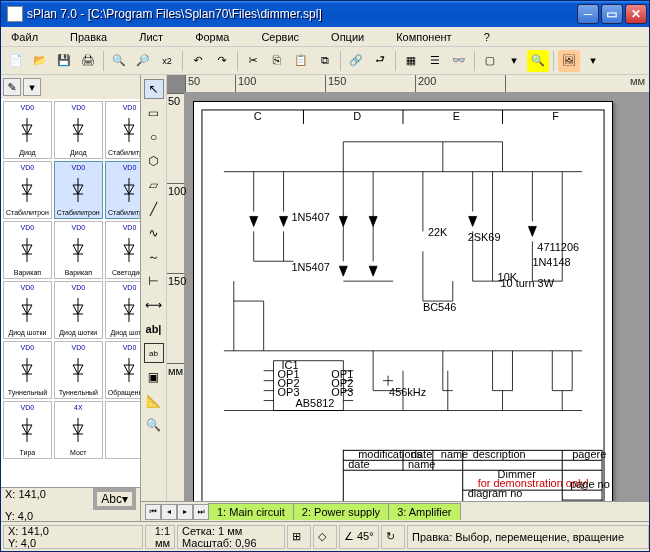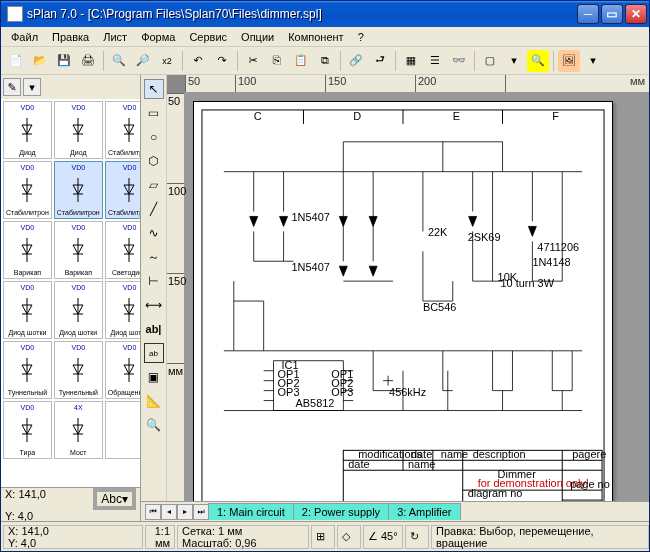--- a/index.html
+++ b/index.html
@@ -4,21 +4,21 @@
 <style>
 *{box-sizing:border-box;margin:0;padding:0;font-family:Tahoma,sans-serif;font-size:11px;user-select:none}
 body{background:#ece9d8;overflow:hidden}
 .window{width:650px;height:552px;display:flex;flex-direction:column;border:1px solid #0a246a;background:#ece9d8}
 .titlebar{height:26px;background:linear-gradient(#3a95ff,#0a59d0 8%,#0453c6 60%,#0a59d0);display:flex;align-items:center;padding:12px 2px;color:#fff}
 .titlebar .ico{width:16px;height:16px;background:#fff;border:1px solid #888;margin:0 4px}
 .titlebar .title{flex:1;font-size:12px;text-shadow:1px 1px #003}
 .winbtns{display:flex;gap:2px}
 .winbtn{width:22px;height:20px;background:linear-gradient(#7aa6e8,#3d77d6);border:1px solid #225;border-radius:3px;display:flex;align-items:center;justify-content:center;color:#fff;font-weight:bold;font-size:12px}
 .winbtn.close{background:linear-gradient(#e88,#c33)}
-.menubar{height:20px;background:#ece9d8;display:flex;align-items:center;padding:0 4px;gap:2px;border-bottom:1px solid #ccc}
+.menubar{height:20px;background:#ece9d8;display:flex;align-items:center;padding:0 4px;gap:20px;border-bottom:1px solid #ccc}
 .menubar span{padding:2px 6px}
 .toolbar{height:28px;background:#ece9d8;display:flex;align-items:center;padding:2px 4px;gap:2px;border-bottom:1px solid #ccc}
 .tbtn{width:22px;height:22px;display:flex;align-items:center;justify-content:center;border:1px solid transparent;border-radius:2px}
 .tsep{width:1px;height:20px;background:#bbb;margin:0 2px}
 .content{flex:1;display:flex;overflow:hidden}
 .sidebar{width:140px;display:flex;flex-direction:column;border-right:1px solid #999;background:#ece9d8}
 .libsel{height:24px;display:flex;align-items:center;padding:2px;gap:2px}
 .libsel .drop{flex:1;height:20px;background:#fff;border:1px solid #7a9;display:flex;align-items:center;padding:0 4px;font-size:10px}
 .libsel .btn{width:18px;height:18px;border:1px solid #999;background:#eee;display:flex;align-items:center;justify-content:center}
 .parts{flex:1;overflow:auto;background:#fff;padding:2px;display:grid;grid-template-columns:repeat(3,1fr);gap:2px;align-content:start}
@@ -35,21 +35,21 @@
 .canvas-wrap{flex:1;background:#888;overflow:auto;position:relative}
 .ruler-h{height:18px;background:#ece9d8;border-bottom:1px solid #999;position:sticky;top:0;display:flex;font-size:9px;color:#333;margin-left:18px}
 .ruler-h span{border-left:1px solid #666;padding-left:2px}
 .ruler-v{width:18px;background:#ece9d8;border-right:1px solid #999;position:absolute;left:0;top:18px;bottom:0;display:flex;flex-direction:column;font-size:9px}
 .ruler-v span{border-top:1px solid #666;padding:1px}
 .canvas{margin-left:18px;background:#999;padding:8px 30px 8px 8px}
 .page{width:420px;height:420px;background:#fff;border:1px solid #000;position:relative;box-shadow:2px 2px 4px rgba(0,0,0,.3)}
 .page svg{position:absolute;inset:0}
 .sheets{height:20px;background:#ece9d8;border-top:1px solid #999;display:flex;align-items:center;padding:0 4px;gap:0;font-size:10px}
 .sheets .nav{width:16px;height:16px;border:1px solid #999;background:#eee;display:flex;align-items:center;justify-content:center;font-size:8px}
-.sheets .tab{padding:2px 8px;border:1px solid #999;border-bottom:none;background:#5eead4;margin-left:-1px}
+.sheets .tab{padding:2px 8px;border:1px solid #999;border-bottom:none;background:#bef264;margin-left:-1px}
 .sheets .tab:first-of-type{margin-left:4px}
 .status{height:30px;background:#ece9d8;border-top:1px solid #999;display:flex;align-items:center;font-size:10px}
 .status .cell{border:1px solid #bbb;padding:2px 4px;height:24px;display:flex;flex-direction:column;justify-content:center;margin-left:2px}
 .status .cell.w{flex:1}
 .diode{stroke:#000;fill:none;stroke-width:1}
 </style>
 </head>
 <body>
 
 <div class="window">
@@ -484,21 +484,21 @@
 
   <div class="status">
     <div class="cell" style="width:140px">
       <span>X: 141,0</span>
         <span>Y: 4,0</span>
     </div>
     <div class="cell" style="width:30px;align-items:flex-end">
         <span>1:1</span>
         <span>мм</span>
       </div>
-    <div class="cell" style="width:132px">
+    <div class="cell" style="width:108px">
         <span>Сетка: 1 мм</span>
         <span>Масштаб:  0,96</span>
       </div>
     <div class="cell" style="width:24px">⊞</div>
     <div class="cell" style="width:24px">◇</div>
     <div class="cell" style="width:40px">∠ 45°</div>
     <div class="cell" style="width:24px">↻</div>
     <div class="cell w">
         <span>Правка: Выбор, перемещение, вращение</span>
       </div>

